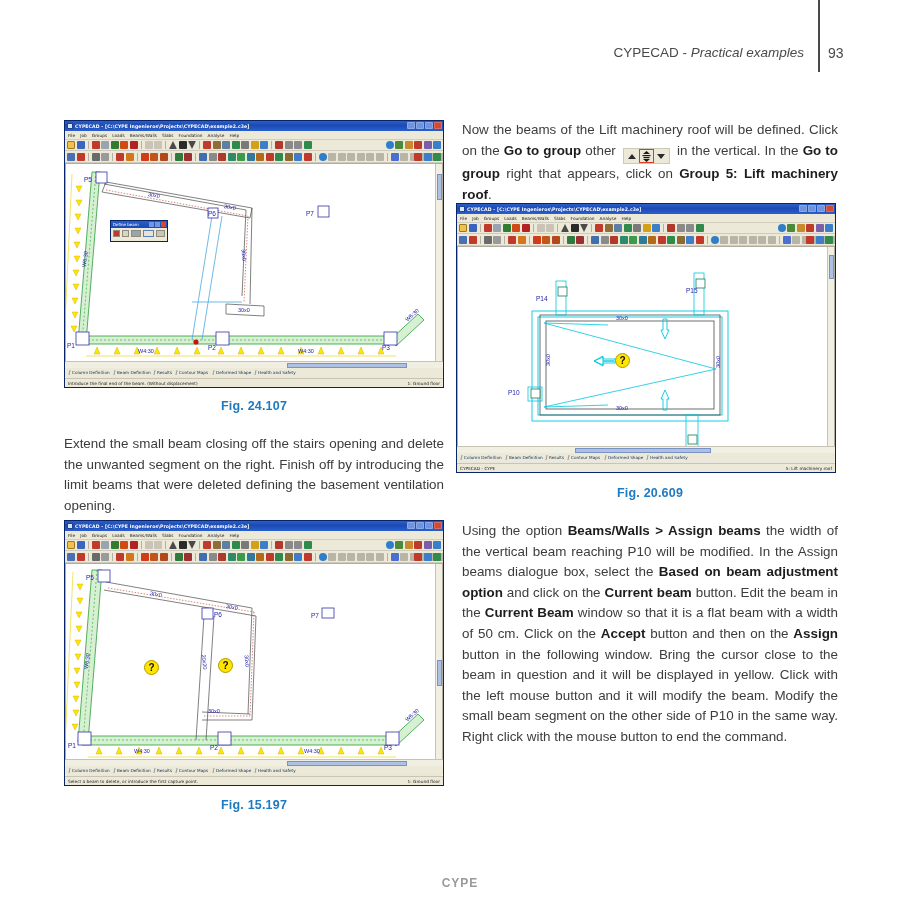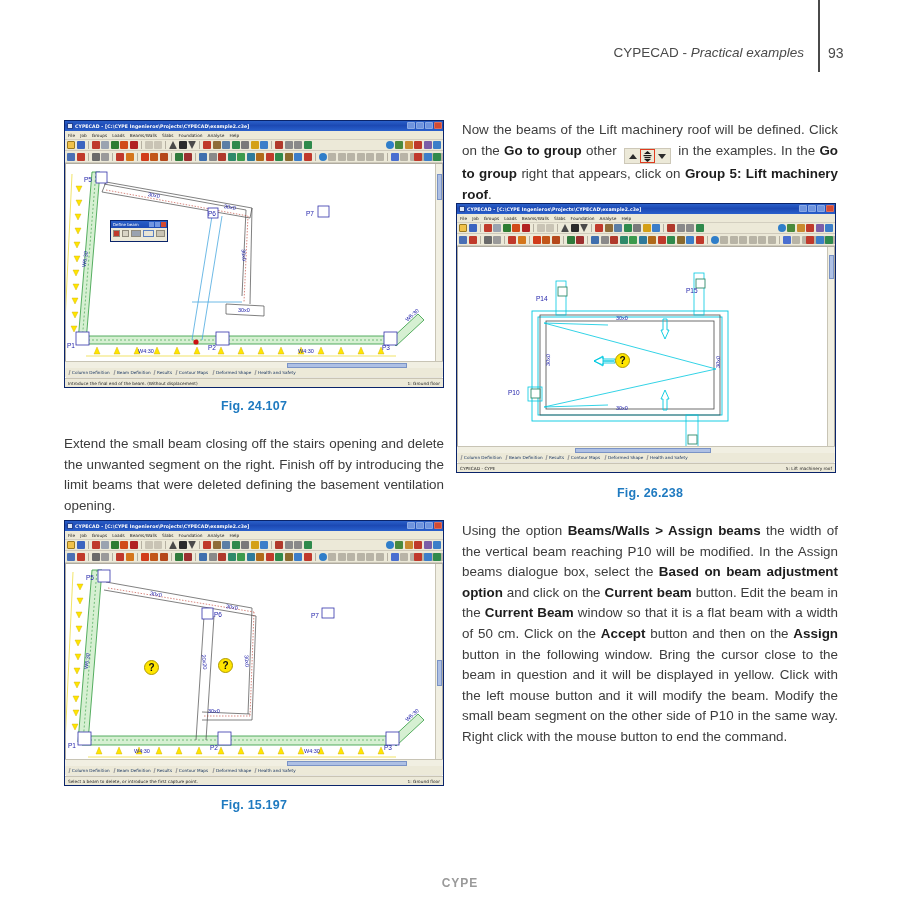--- a/index.html
+++ b/index.html
@@ -686,21 +686,21 @@
     <span class="tri-up"></span>
     <span class="icon-box">
       <svg width="9" height="11" viewBox="0 0 9 11">
         <polygon points="4.5,0 8,3 1,3" fill="#1a1a1a"></polygon>
         <rect x="0.5" y="4" width="8" height="1.2" fill="#1a1a1a"></rect>
         <rect x="1.5" y="6" width="6" height="1.2" fill="#1a1a1a"></rect>
         <polygon points="4.5,11 8,8 1,8" fill="#1a1a1a"></polygon>
       </svg>
     </span>
     <span class="tri-dn"></span>
-  </span><span> in the examples. In the </span><b>Go to group</b><span> right that appears, click on </span><b>Group 5: Lift machinery roof</b><span>.</span>
+  </span><span> in the vertical. In the </span><b>Go to group</b><span> right that appears, click on </span><b>Group 5: Lift machinery roof</b><span>.</span>
 </p>
 
 <div class="app-window" id="win198" style="left:456px; top:203px; width:380px; height:270px;">
   <div class="titlebar">
     <span class="tb-icon"></span>
     <span class="tb-text">CYPECAD - [C:\CYPE Ingenieros\Projects\CYPECAD\example2.c3e]</span>
     <span class="tb-buttons">
       <i class="tb-btn"></i>
       <i class="tb-btn"></i>
       <i class="tb-btn"></i>
@@ -884,19 +884,19 @@
     <span class="tab"><i>Deformed Shape</i></span>
     <span class="tab"><i>Health and Safety</i></span>
   </div>
 
   <div class="statusbar" style="bottom:0;">
     <span>CYPECAD - CYPE</span>
     <span>5: Lift machinery roof</span>
   </div>
 </div>
 
-<div class="fig-caption col-right" style="top:486px;">Fig. 26.238</div>
+<div class="fig-caption col-right" style="top:486px;">Fig. 20.609</div>
 
 <p class="body-text col-right" style="top:521px; margin:0;">
   <span>Using the option </span><b>Beams/Walls &gt; Assign beams</b><span> the width of the vertical beam reaching P10 will be modified. In the Assign beams dialogue box, select the </span><b>Based on beam adjustment option</b><span> and click on the </span><b>Current beam</b><span> button. Edit the beam in the </span><b>Current Beam</b><span> window so that it is a flat beam with a width of 50 cm. Click on the </span><b>Accept</b><span> button and then on the </span><b>Assign</b><span> button in the following window. Bring the cursor close to the beam in question and it will be displayed in yellow. Click with the left mouse button and it will modify the beam. Modify the small beam segment on the other side of P10 in the same way. Right click with the mouse button to end the command.</span>
 </p>
 
 <div id="footer-logo">CYPE</div>
 
 </body></html>

